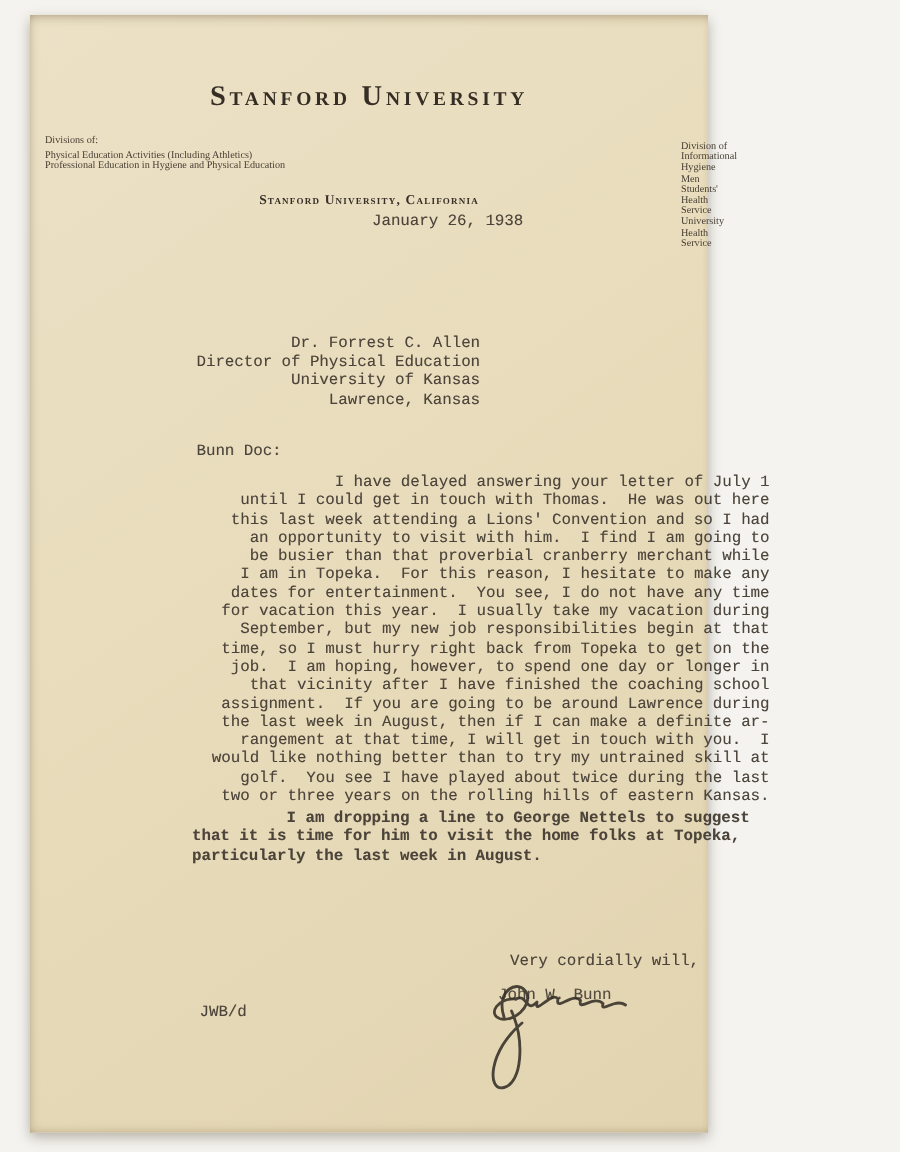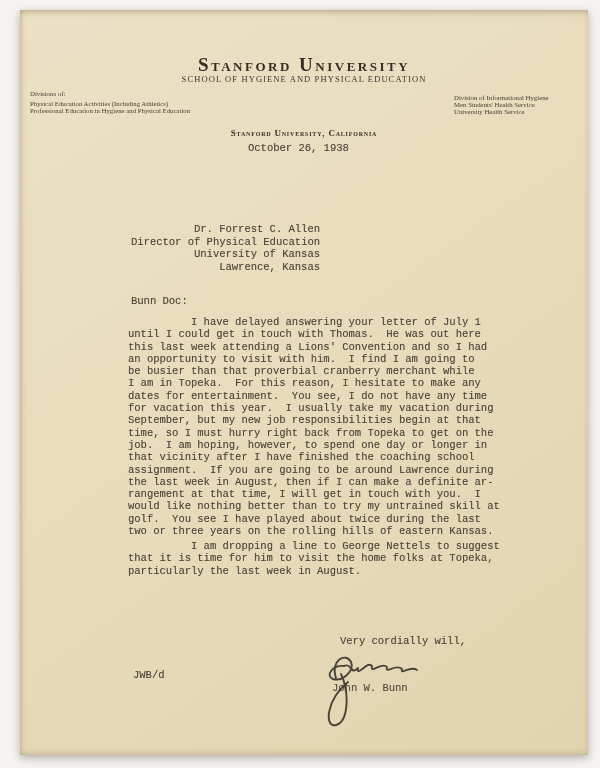--- a/index.html
+++ b/index.html
@@ -6,21 +6,21 @@
   html, body { width: 600px; height: 768px; }
   body {
     background: #f4f3ef;
     font-family: "Liberation Serif", serif;
     overflow: hidden;
     position: relative;
   }
   .paper {
     position: absolute;
     left: 20px; top: 10px;
-    width: 568px; height: 745px;
+    width: 452px; height: 745px;
     background: linear-gradient(145deg, #ece1c6 0%, #e8dcbc 45%, #e2d4b0 100%);
     box-shadow: 0 3px 8px rgba(60,50,30,0.35),
                 inset 0 5px 8px -5px rgba(110,90,55,0.55),
                 inset 0 -4px 8px -5px rgba(110,90,55,0.4),
                 inset 4px 0 8px -5px rgba(110,90,55,0.3);
     position: absolute;
   }
   .abs { position: absolute; }
   
   .lh-title {
@@ -68,55 +68,54 @@
     font-family: "Liberation Mono", monospace;
     font-size: 10.5px;
     line-height: 12.3px;
     color: #4c443a;
     white-space: pre-wrap;
     text-shadow: 0.2px 0.2px 0 rgba(76,68,58,0.35);
   }
   .t-date   { left: 228px; top: 132px; }
   .t-recipient { left: 111px; top: 213px; line-height: 12.7px; text-align: right; }
   .t-salutation { left: 111px; top: 285px; }
-  .t-para1  { left: 108px; top: 306px; width: 385px; }
-  .t-para2  { left: 108px; top: 530px; width: 385px; }
+  .t-para1  { left: 108px; top: 306px; width: 385px; text-align: right; }
+  .t-para2  { left: 108px; top: 530px; width: 385px; font-weight: bold; }
   .t-para3  { left: 108px; top: 576px; width: 385px; }
   .t-closing { left: 320px; top: 625px; }
-  .t-name   { left: 312px; top: 672px; color: #554c41; }
+  .t-name   { left: 312px; top: 648px; color: #554c41; }
   .t-initials { left: 113px; top: 659px; }
   .sig {
     left: 272px; top: 632px;
     width: 160px; height: 92px;
     pointer-events: none;
   }
   .sig svg { width: 100%; height: 100%; }
 </style>
 </head>
 <body>
 
 <div class="paper">
 
   <div class="abs lh-title">Stanford University</div>
 
-  <div class="abs lh-school">SCHOOL OF HYGIENE AND PHYSICAL EDUCATION</div>
 
   <div class="abs lh-div-left">
     <div class="head">Divisions of:</div>
     <div style="white-space: pre-wrap;">Physical Education Activities (Including Athletics)
 Professional Education in Hygiene and Physical Education</div>
   </div>
 
   <div class="abs lh-div-right">Division of Informational Hygiene
 Men Students' Health Service
 University Health Service</div>
 
   <div class="abs lh-location">Stanford University, California</div>
 
-  <div class="abs typed t-date">October 26, 1938</div>
+  <div class="abs typed t-date">January 26, 1938</div>
 
   <div class="abs typed t-recipient">Dr. Forrest C. Allen
 Director of Physical Education
 University of Kansas
 Lawrence, Kansas</div>
 
   <div class="abs typed t-salutation">Bunn Doc:</div>
 
   <div class="abs typed t-para1">          I have delayed answering your letter of July 1
 until I could get in touch with Thomas.  He was out here

